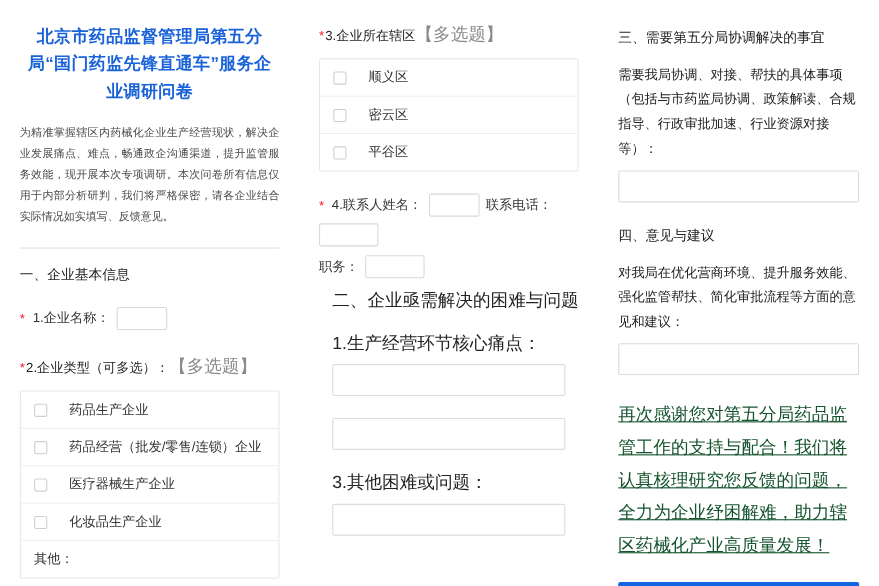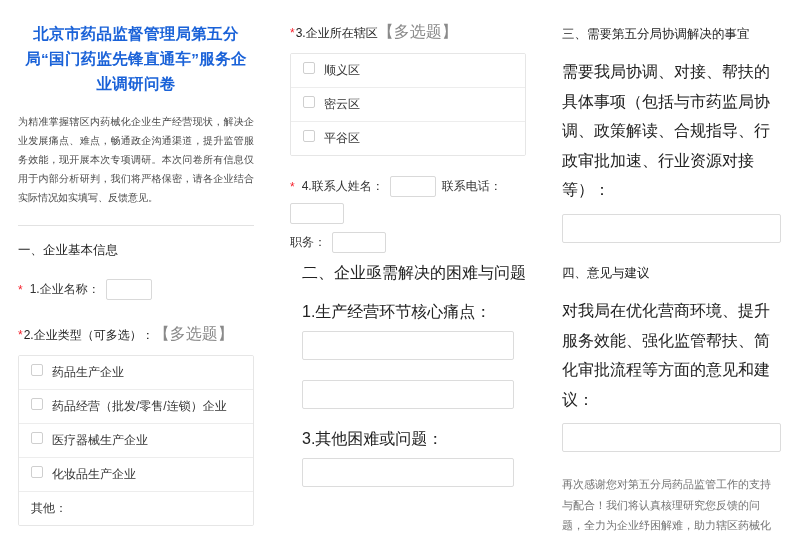--- a/index.html
+++ b/index.html
@@ -111,21 +111,22 @@
   
   .opt-list {
     border: 1px solid #e6e6e6;
     border-radius: 2px;
     overflow: hidden;
     background: #fff;
     margin-bottom: 6px;
   }
   .opt {
     display: flex;
-    gap: 9px;
+    align-items: center;
+    gap: 20px;
     padding: 8px 12px;
     font-size: 12px;
     color: #333;
     border-bottom: 1px solid #ededed;
     background: #fff;
   }
   .opt:last-child { border-bottom: none; }
   .cbx {
     width: 12px; height: 12px;
     border: 1px solid #cfcfcf;
@@ -143,35 +144,36 @@
   }
 
   .mid-q {
     font-size: 16px;
     color: #222;
     margin: 0 0 8px 12px;
   }
   .mid-box { margin: 0 12px 20px 12px; }
 
   .right-q {
+    font-size: 12px;
+    line-height: 1.85;
+    color: #222;
+    margin-bottom: 9px;
+  }
+  .right-section {
+    font-size: 12.5px;
+    color: #222;
+    margin: 22px 0 14px 0;
+  }
+  .thanks {
     font-size: 16px;
     line-height: 1.85;
-    color: #222;
-    margin-bottom: 9px;
-  }
-  .right-section {
-    font-size: 12.5px;
-    color: #222;
-    margin: 22px 0 14px 0;
-  }
-  .thanks {
-    font-size: 11px;
-    line-height: 1.85;
-    color: #737373;
+    color: #14532d;
     margin: 22px 0 18px 0;
+    text-decoration: underline;
   }
   .submit-btn {
     width: 100%;
     height: 30px;
     background: #1464e0;
     color: #e5e5e5;
     font-size: 11px;
     border: none;
     border-radius: 2px;
     cursor: pointer;

